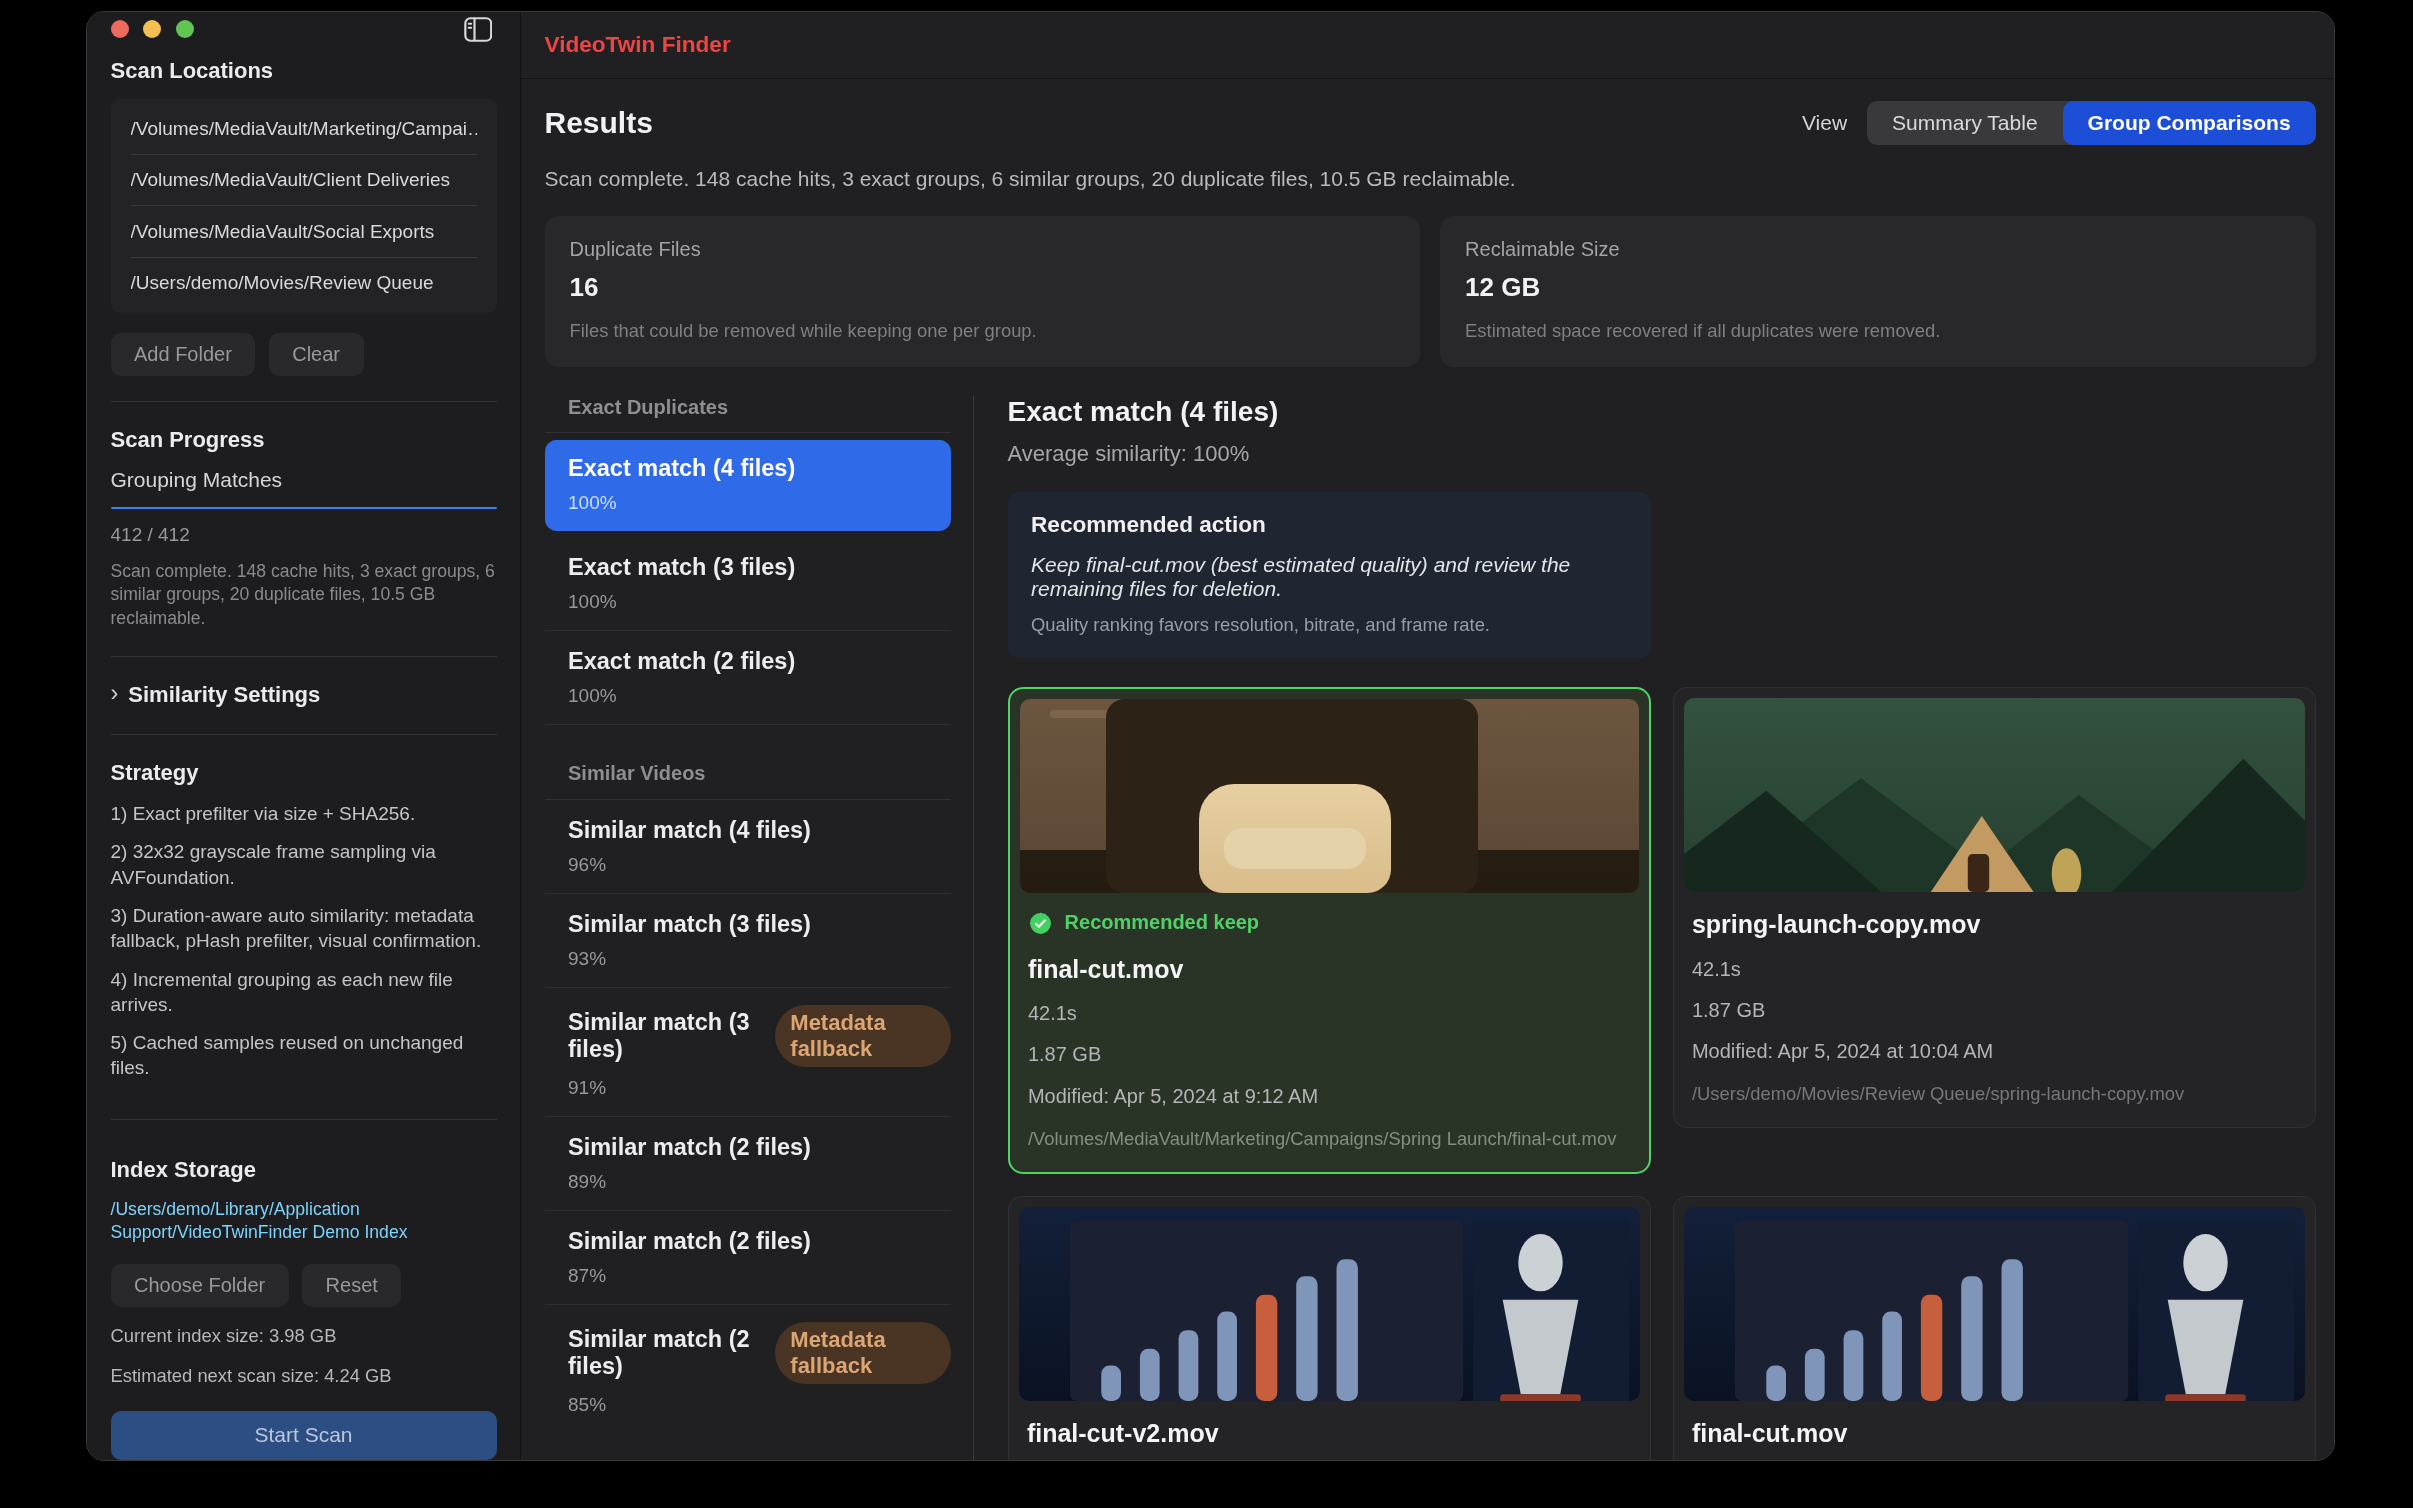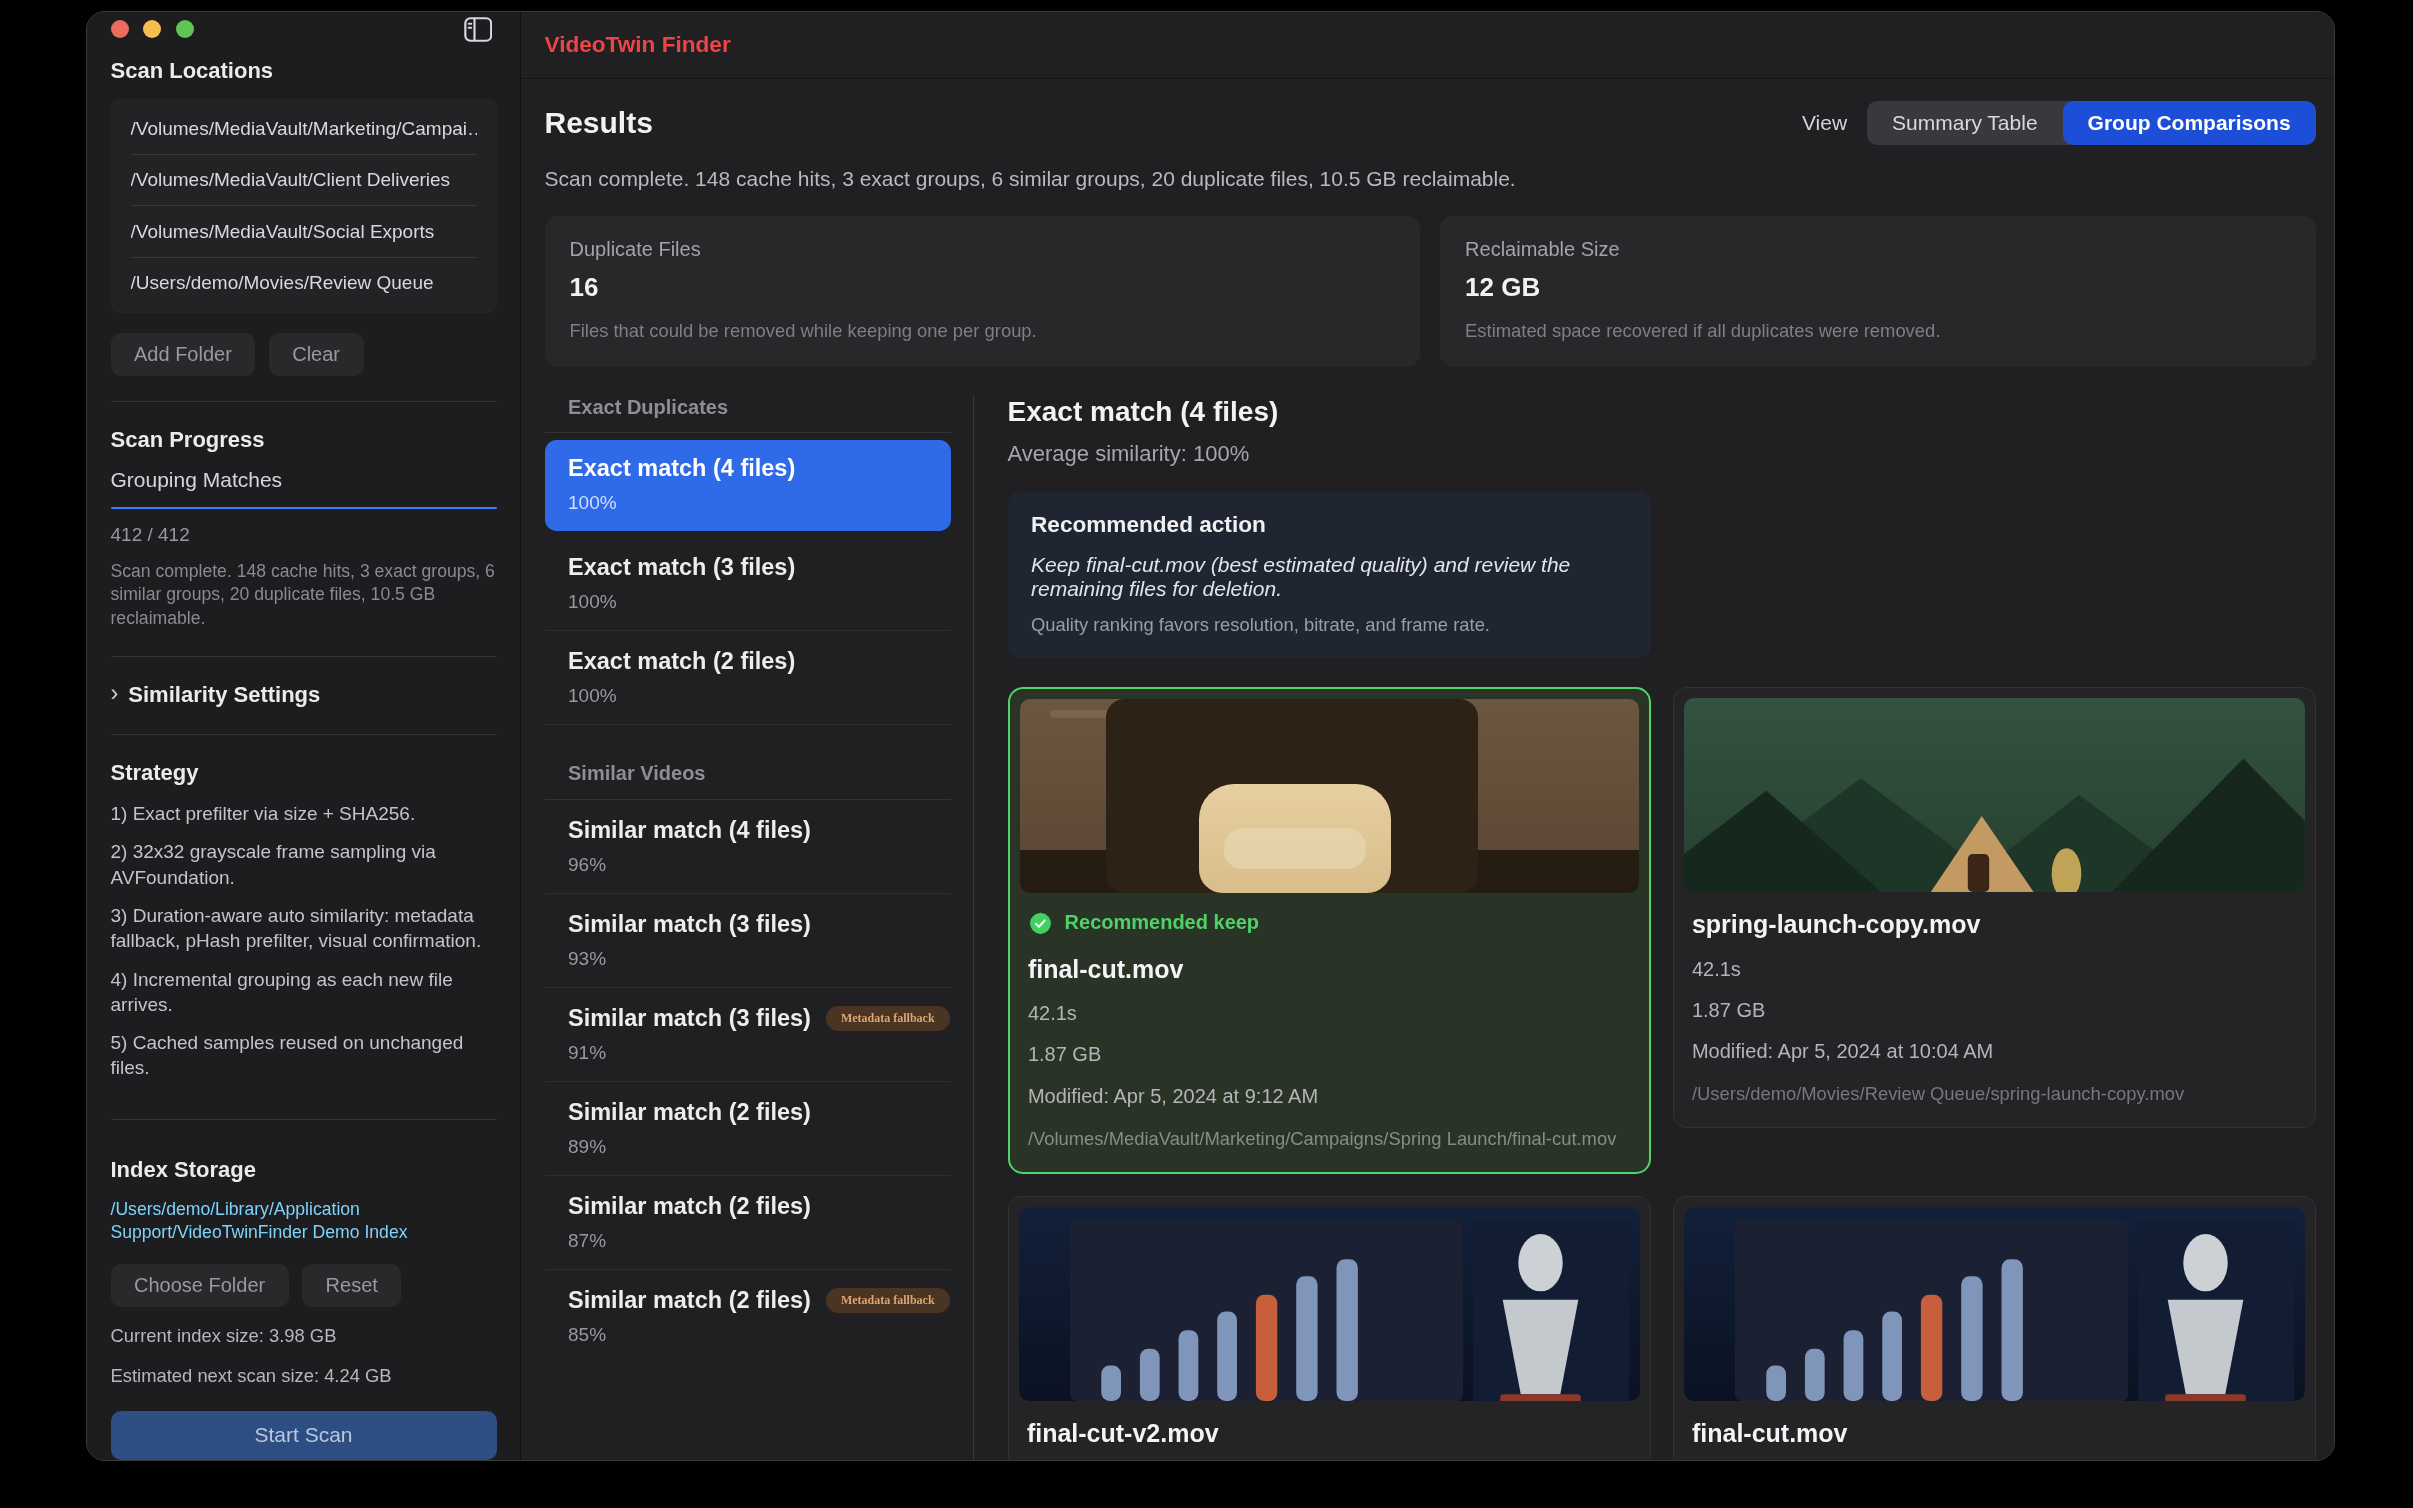--- a/index.html
+++ b/index.html
@@ -58,21 +58,21 @@
   .group-list { width:429px; min-width:429px; border-right:0.8px solid #39393c; padding-right:22px; overflow:hidden; }
   .list-header { font-size:20px; font-weight:600; color:#8e8e93; padding:0 0 13.4px 23.5px; border-bottom:0.8px solid #333336; }
   .group-item { padding:17px 0 17px 23.5px; border-bottom:0.8px solid #2e2e31; }
   .group-item:last-child { border-bottom:none; }
   .group-item.selected { background:#2f6be9; border-radius:11.7px; border-bottom:none; margin:6.7px 0; }
   .gi-title-row { display:flex; align-items:center; gap:15px; }
   .gi-title { font-size:23.5px; font-weight:700; color:#ededef; }
   .selected .gi-title { color:#fff; }
   .gi-sim { font-size:19px; color:#98989d; margin-top:10px; }
   .selected .gi-sim { color:#cfdffc; }
-  .badge { font-size:12px; font-weight:600; color:#dba673; background:#4a3423; padding:5px 15px; border-radius:837px;font-family:Liberation Serif, serif; }
+  .badge { font-size:22px; font-weight:600; color:#dba673; background:#4a3423; padding:5px 15px; border-radius:837px; }
   .sim-section { margin-top:37px; }
   
   .detail { flex:1; padding-left:34px; overflow:hidden; }
   .detail-title { font-size:28px; font-weight:700; color:#f2f2f4; }
   .detail-sub { font-size:22px; color:#a6a6ab; margin:13.4px 0 25px; }
   .rec-card { width:calc(50% - 11px); background:#1f2631; border-radius:11.7px; padding:20px 23.5px 22px; }
   .rec-title { font-size:22.6px; font-weight:700; color:#f0f0f2; margin-bottom:15px; }
   .rec-body { font-size:21px; color:#e2e4e8; margin-bottom:13.4px;font-style:italic; }
   .rec-note { font-size:18.4px; color:#989ea6; }
   .cards-grid { display:grid; grid-template-columns:1fr 1fr; gap:22px; margin-top:28.5px; align-items:start; }

